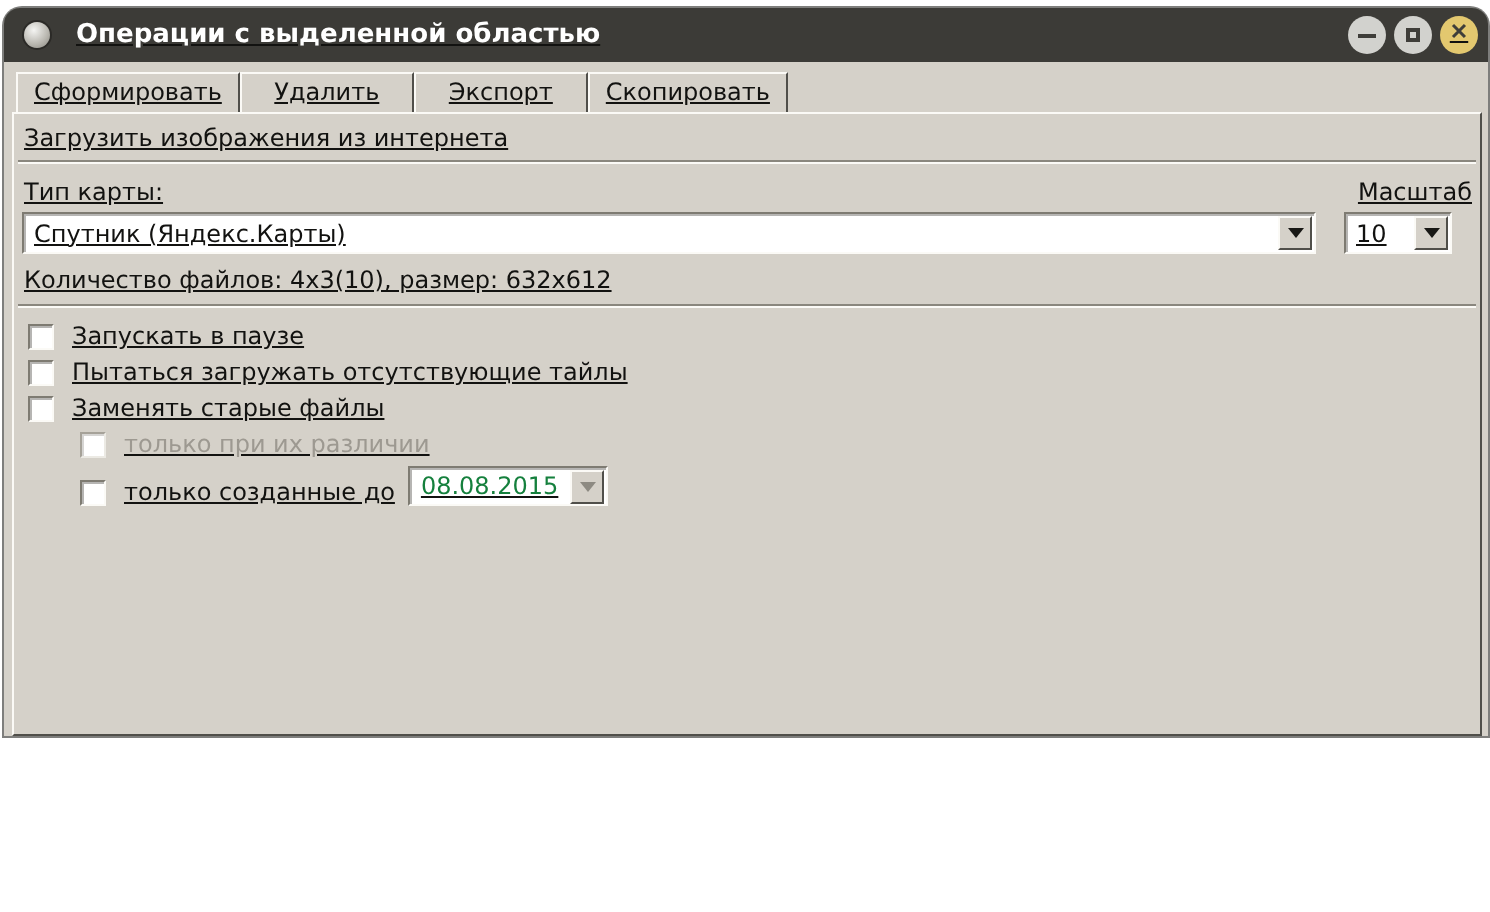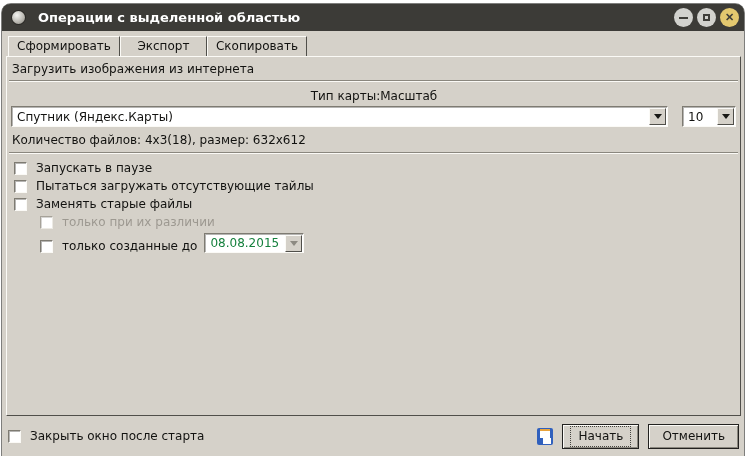--- a/index.html
+++ b/index.html
@@ -5,24 +5,25 @@
   * { box-sizing: border-box; margin: 0; padding: 0; }
   html,body { width:745px; height:456px; overflow:hidden; }
   body {
     font-family:"DejaVu Sans","Liberation Sans",sans-serif;
     font-size:12px; color:#121210;
     background:
       linear-gradient(100deg, #3c4a30 0%, #506040 22%, #36422b 45%, #4c5c3e 70%, #31three 100%),
       #3e4c32;
   }
   .window {
-    position:absolute; left:2px; top:4px; width:742px; height:452px;
+    position:absolute; left:2px; top:4px; width:742px; height:364px;
     display:flex; flex-direction:column;
     background:#d5d1c9; border-radius:9px 9px 0 0;
     box-shadow:0 0 0 1px rgba(20,20,16,.55);
+    text-decoration:underline;
   }
   
   .titlebar {
     flex:0 0 27px; background:#3c3b37; border-radius:8px 8px 0 0;
     display:flex; align-items:center; padding:0 5px 0 10px;
   }
   .app-icon {
     width:13px; height:13px; border-radius:50%;
     background:radial-gradient(circle at 38% 32%, #f4f4f2, #b9b7b0 58%, #87857e);
     box-shadow:0 0 0 1px #2b2a27;
@@ -47,22 +48,22 @@
     background:#d5d1c9; padding:4px 9px 5px; margin-bottom:-1px; position:relative; z-index:3;
   }
   
   .page {
     flex:1 1 auto; margin:0 3px 0 4px; background:#d5d1c9;
     border:1px solid; border-color:#fbfaf6 #504f4a #504f4a #fbfaf6;
     padding:2px 2px 0 2px; position:relative; z-index:1; overflow:hidden;
   }
   .section-header { margin:3px 2px 4px 3px; }
   .sep { height:2px; border-top:1px solid #8a877e; border-bottom:1px solid #fbfaf6; }
-  .label-row { display:flex; justify-content:center; margin:7px 2px 0 3px; }
-  .combo-row { display:flex; gap:14px; margin:3px 2px 0 2px; }
+  .label-row { display:flex; justify-content:space-between; margin:7px 2px 0 3px; }
+  .combo-row { display:flex; gap:14px; margin:3px 12px 0 2px; }
   .combofield {
     height:21px; background:#ffffff; display:flex; align-items:center;
     border:1px solid; border-color:#7e7b72 #fbfaf6 #fbfaf6 #7e7b72;
     box-shadow:inset 1px 1px 0 rgba(62,60,55,.38);
   }
   .combofield .fieldtext { flex:1; padding:0 5px; white-space:nowrap; overflow:hidden; }
   .combo-btn {
     width:17px; height:17px; margin:1px; flex:0 0 17px; background:#d5d1c9;
     border:1px solid; border-color:#fbfaf6 #504f4a #504f4a #fbfaf6;
     display:flex; align-items:center; justify-content:center; cursor:default;
@@ -121,20 +122,21 @@
           <span class="glyph-max"></span>
         </button>
       <button class="winbtn close">
           <span class="glyph-close">✕</span>
         </button>
     </span>
   </div>
 
   <div class="tabstrip">
     <div class="tab">Сформировать</div>
+    <div class="tab">Удалить</div>
     <div class="tab">Экспорт</div>
     <div class="tab">Скопировать</div>
   </div>
 
   <div class="page">
     <div class="section-header">Загрузить изображения из интернета</div>
     <div class="sep"></div>
 
     <div class="label-row">
       <span>Тип карты:</span>
@@ -149,21 +151,21 @@
           </span>
       </div>
       <div class="combofield combo-scale">
         <span class="fieldtext">10</span>
         <span class="combo-btn">
             <span class="arrow-down"></span>
           </span>
       </div>
     </div>
 
-    <div class="files-info">Количество файлов: 4x3(18), размер: 632x612</div>
+    <div class="files-info">Количество файлов: 4x3(10), размер: 632x612</div>
     <div class="sep sep2"></div>
 
     <div class="cb-list">
       <div class="cbrow">
         <span class="cbbox"></span>
         <span>Запускать в паузе</span>
       </div>
       <div class="cbrow">
         <span class="cbbox"></span>
         <span>Пытаться загружать отсутствующие тайлы</span>
@@ -182,29 +184,14 @@
         <div class="combofield date-combo">
           <span class="fieldtext">08.08.2015</span>
           <span class="combo-btn">
               <span class="arrow-down"></span>
             </span>
         </div>
       </div>
     </div>
   </div>
 
-  <div class="footer">
-    <div class="cbrow" style="margin:0">
-      <span class="cbbox"></span>
-      <span>Закрыть окно после старта</span>
-    </div>
-    <div class="footer-right">
-      <span class="floppy"></span>
-      <button class="btn btn-default">
-        <span class="inner">Начать</span>
-      </button>
-      <button class="btn btn-cancel">
-        <span class="inner">Отменить</span>
-      </button>
-    </div>
-  </div>
 
 </div>
 
 </body></html>

